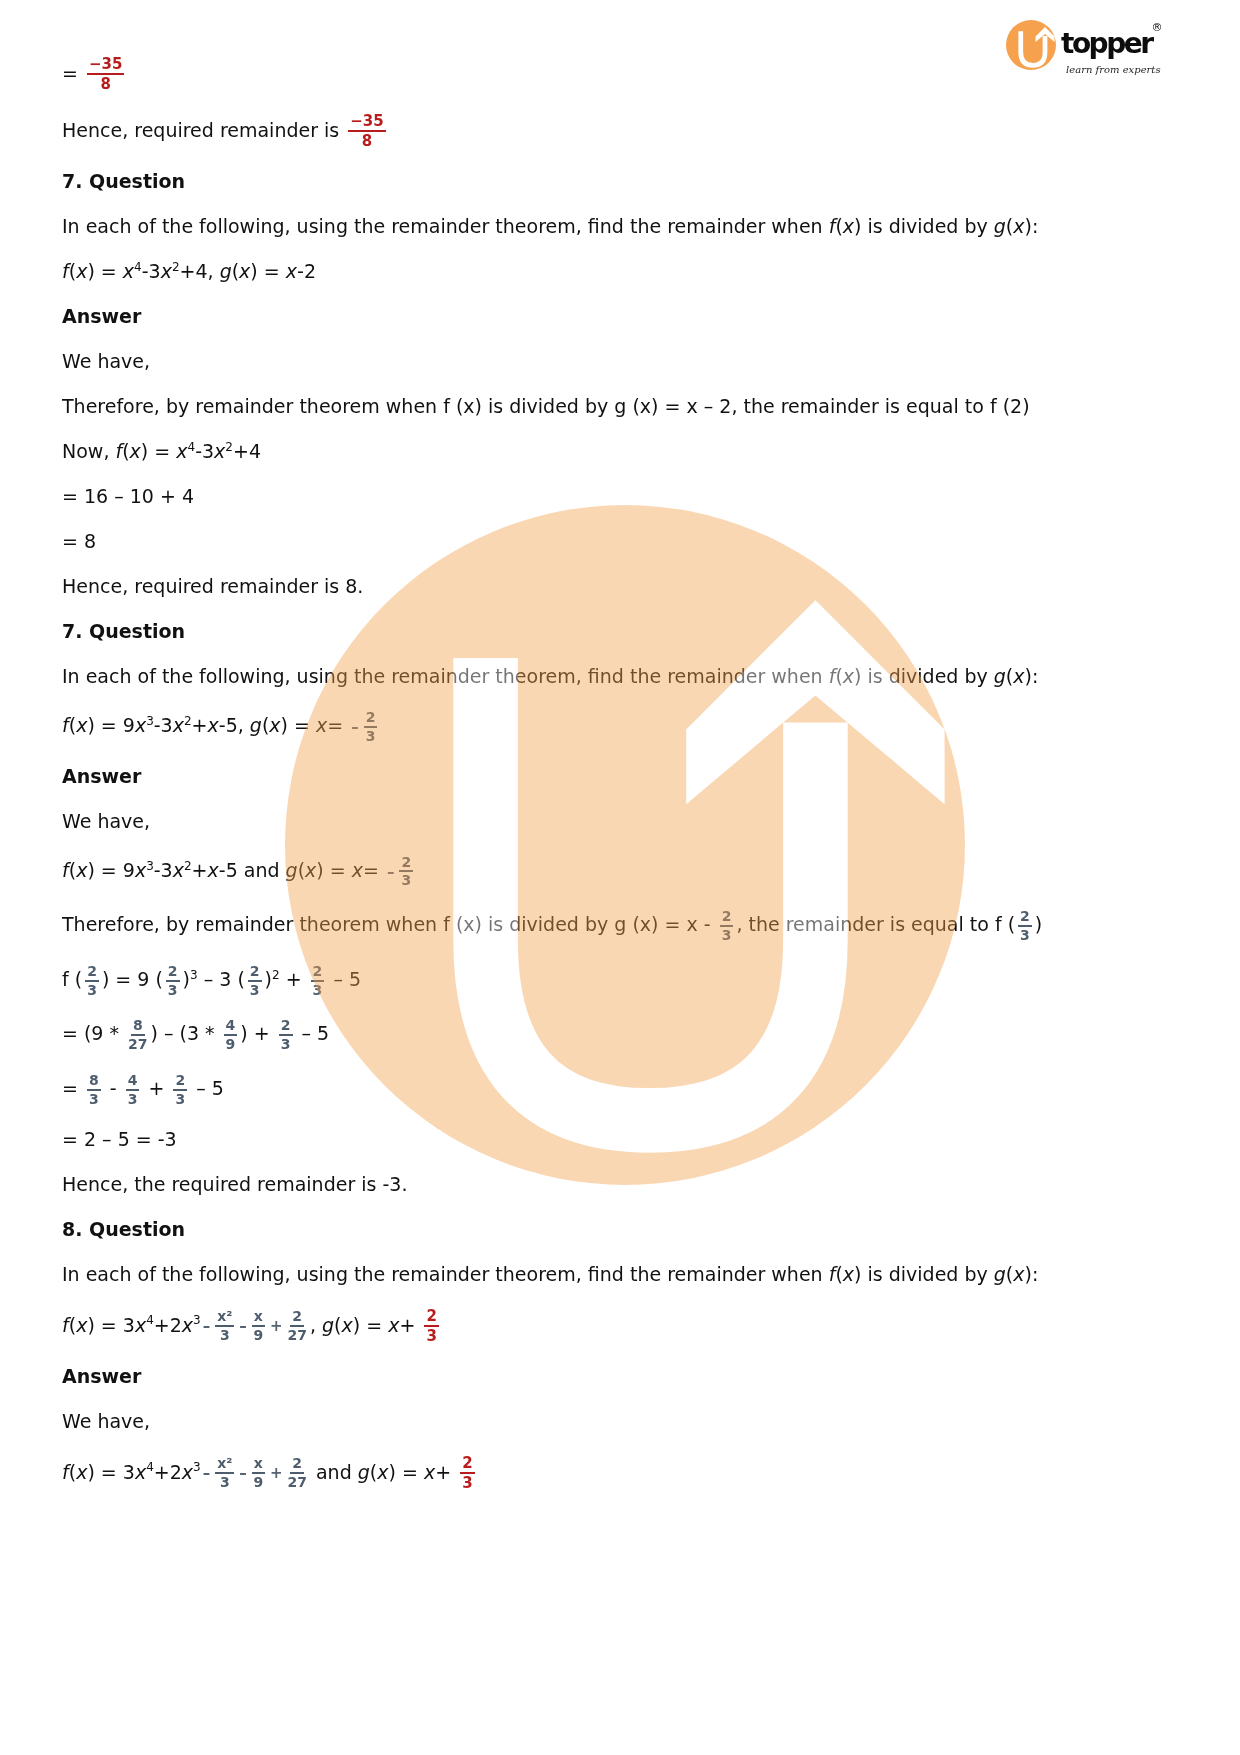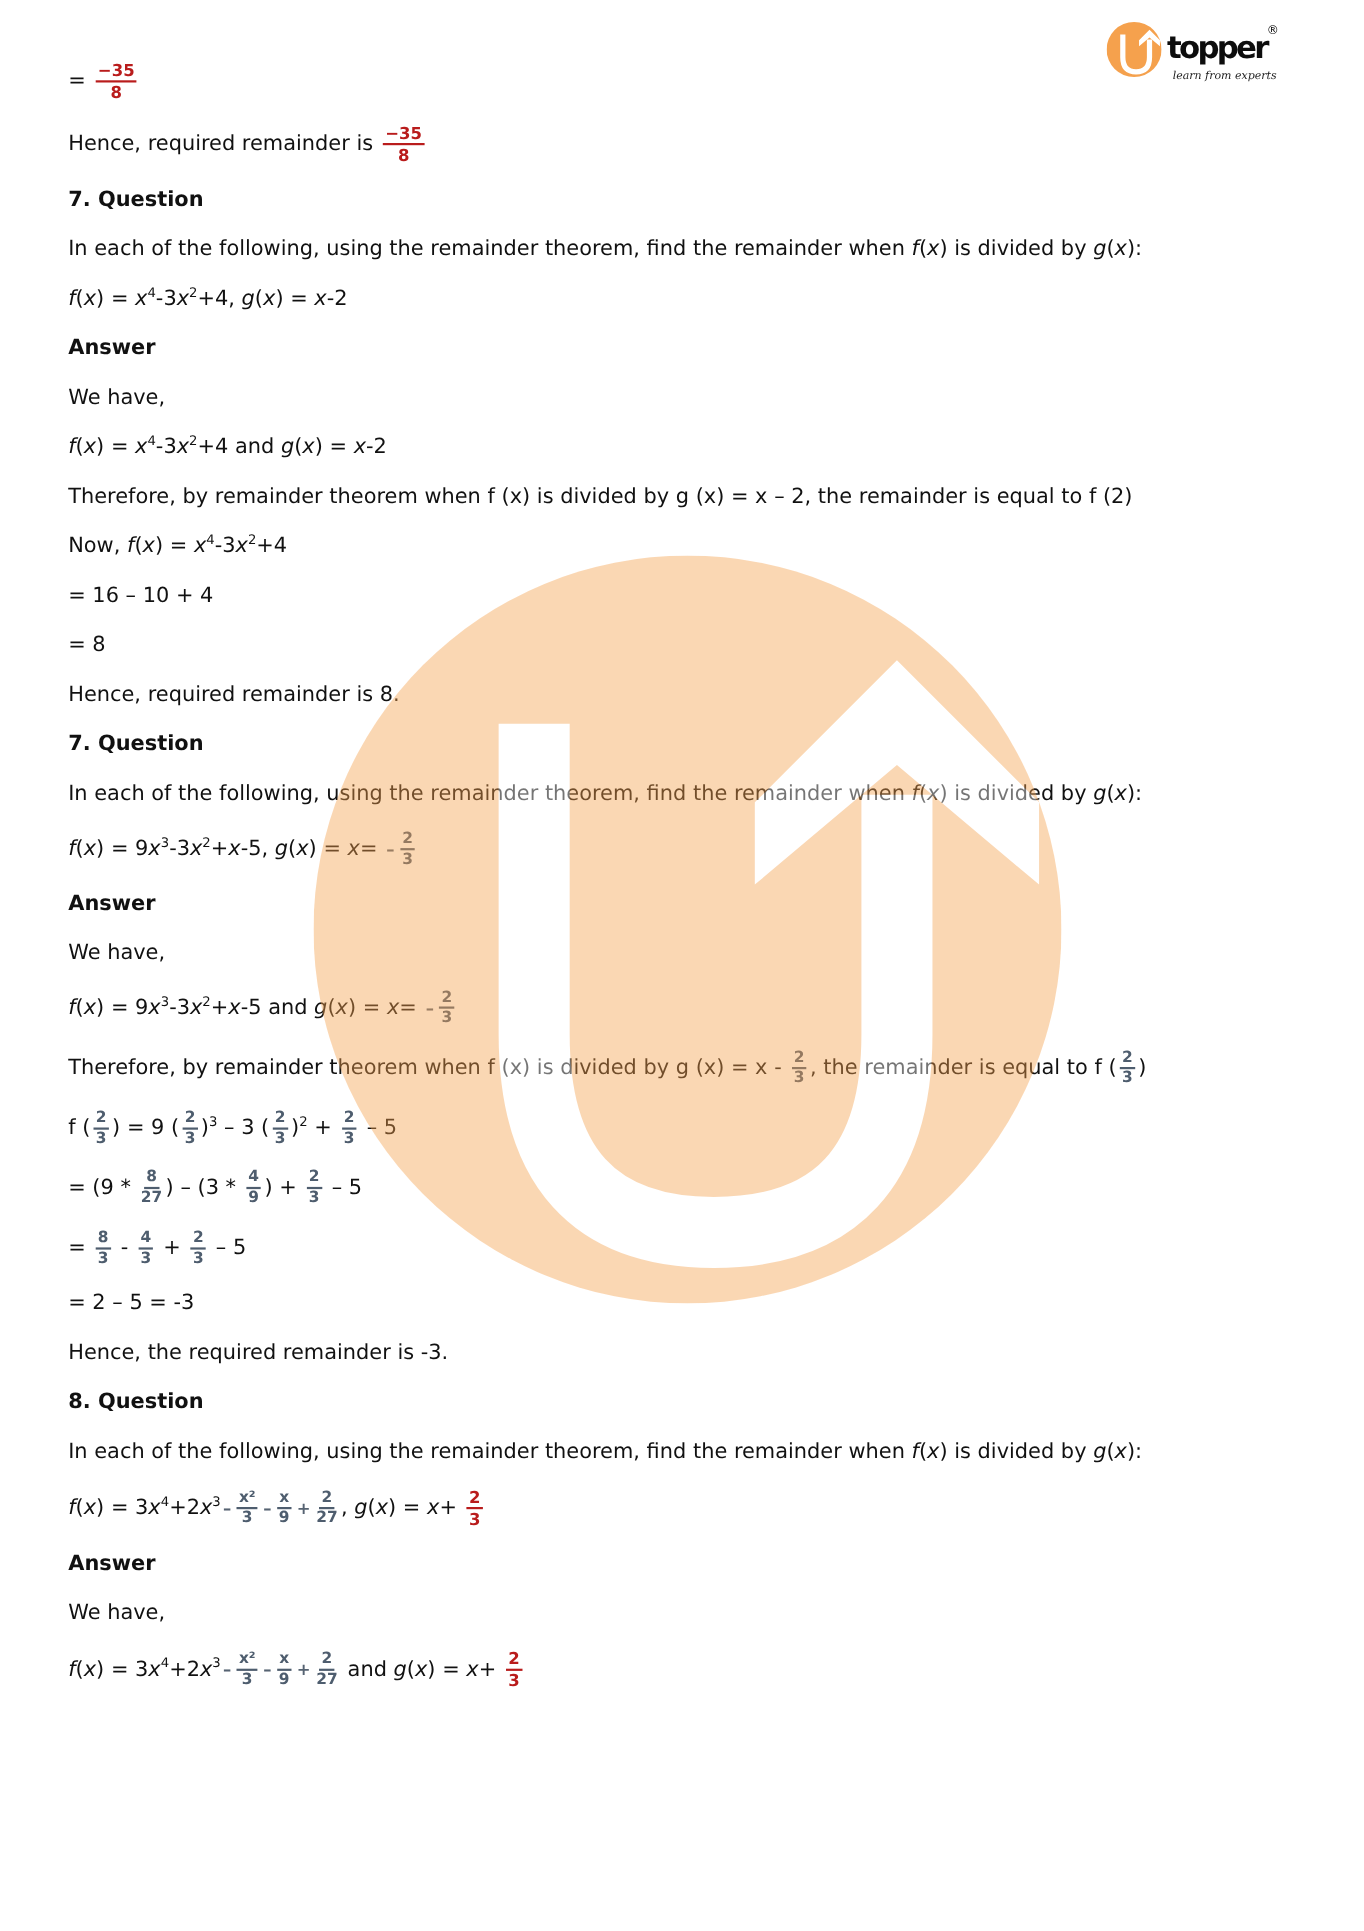--- a/index.html
+++ b/index.html
@@ -83,21 +83,20 @@
         </span></p>
       <p class="ln frl">Hence, required remainder is <span class="fr dark">
           <span class="n">−35</span>
           <span class="d">8</span>
         </span></p>
       <p class="hd">7. Question</p>
       <p class="ln">In each of the following, using the remainder theorem, find the remainder when <span class="mi">f</span>(<span class="mi">x</span>) is divided by <span class="mi">g</span>(<span class="mi">x</span>):</p>
       <p class="ln"><span class="mi">f</span>(<span class="mi">x</span>) = <span class="mi">x</span><sup>4</sup>-3<span class="mi">x</span><sup>2</sup>+4, <span class="mi">g</span>(<span class="mi">x</span>) = <span class="mi">x</span>-2</p>
       <p class="hd">Answer</p>
       <p class="ln">We have,</p>
-      <p class="ln"><span class="mi">f</span>(<span class="mi">x</span>) = <span class="mi">x</span><sup>4</sup>-3<span class="mi">x</span><sup>2</sup>+4 and <span class="mi">g</span>(<span class="mi">x</span>) = <span class="mi">x</span>-2</p>
       <p class="ln">Therefore, by remainder theorem when f (x) is divided by g (x) = x – 2, the remainder is equal to f (2)</p>
       <p class="ln">Now, <span class="mi">f</span>(<span class="mi">x</span>) = <span class="mi">x</span><sup>4</sup>-3<span class="mi">x</span><sup>2</sup>+4</p>
       <p class="ln">= 16 – 10 + 4</p>
       <p class="ln">= 8</p>
       <p class="ln">Hence, required remainder is 8.</p>
       <p class="hd">7. Question</p>
       <p class="ln">In each of the following, using the remainder theorem, find the remainder when <span class="mi">f</span>(<span class="mi">x</span>) is divided by <span class="mi">g</span>(<span class="mi">x</span>):</p>
       <p class="ln frl"><span class="mi">f</span>(<span class="mi">x</span>) = 9<span class="mi">x</span><sup>3</sup>-3<span class="mi">x</span><sup>2</sup>+<span class="mi">x</span>-5, <span class="mi">g</span>(<span class="mi">x</span>) = <span class="mi">x</span>= <span class="gm">–</span><span class="fr">
           <span class="n">2</span>
           <span class="d">3</span>

